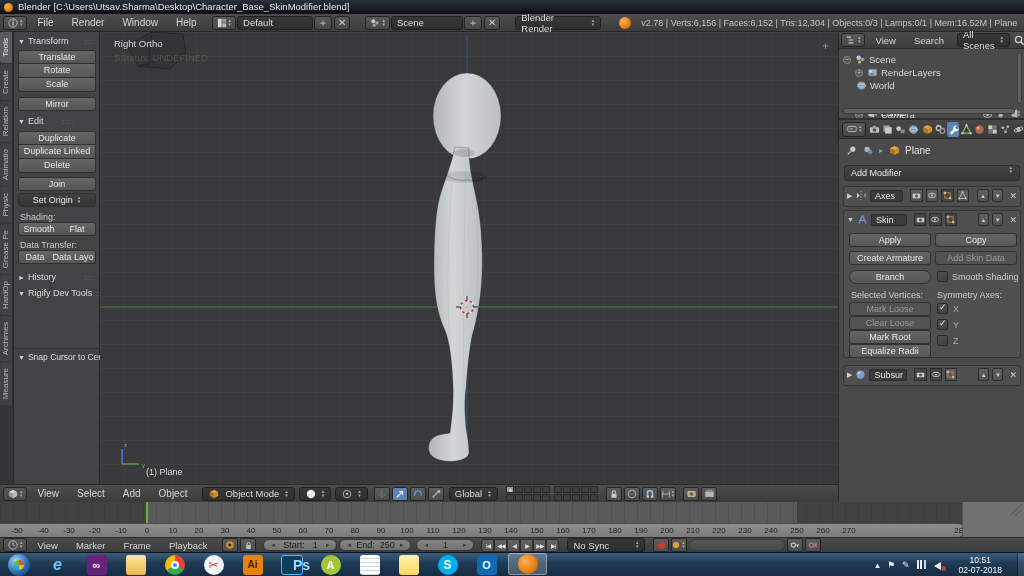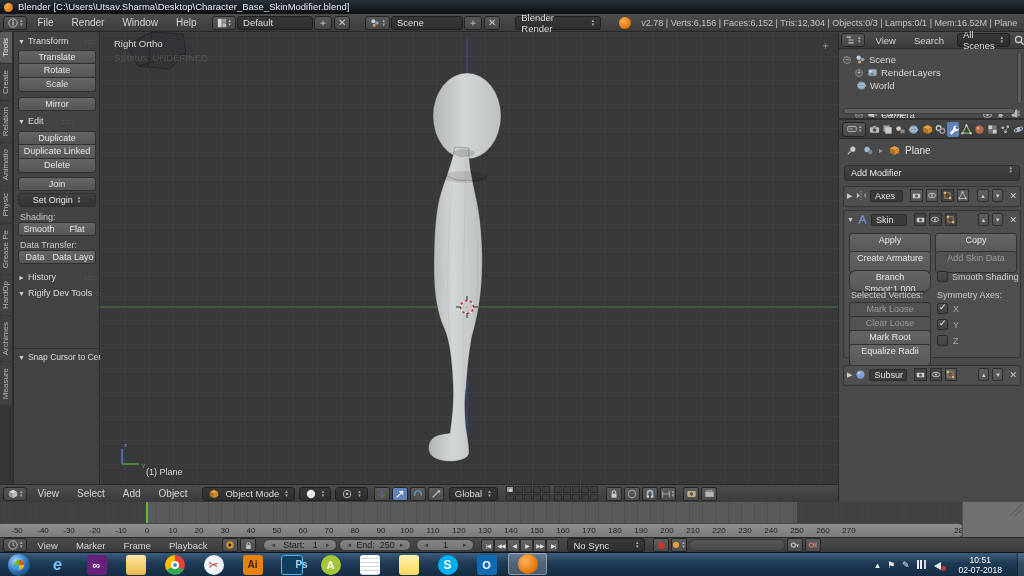--- a/index.html
+++ b/index.html
@@ -51,21 +51,21 @@
   #outliner{left:838px;top:32px;width:186px;height:86px;background:#4a4a4a;border-left:1px solid #2a2a2a;}
   #outliner-header{position:absolute;left:0;top:0;width:186px;height:17px;background:linear-gradient(#4c4c4c,#3c3c3c);border-bottom:1px solid #2c2c2c;display:flex;align-items:center;font-size:9.5px;color:#d4d4d4;}
   .orow{position:absolute;left:4px;height:13px;display:flex;align-items:center;gap:3px;font-size:9.5px;color:#d8d8d8;width:178px;}
   .oexp{width:8px;height:8px;border-radius:50%;border:1px solid #8a8a8a;color:#cfcfcf;font-size:7px;line-height:6px;text-align:center;background:#565656;}
   .orr{margin-left:auto;display:flex;gap:4px;color:#b5b5b5;}
   
   #properties{left:838px;top:118px;width:186px;height:384px;background:#4a4a4a;border-left:1px solid #2a2a2a;border-top:2px solid #2e2e2e;}
   #proptabs{position:absolute;left:0;top:0;width:186px;height:19px;background:linear-gradient(#474747,#3a3a3a);border-bottom:1px solid #2b2b2b;display:flex;align-items:center;padding-left:2px;gap:1px;}
   .ptab{width:13px;height:15px;display:inline-flex;align-items:center;justify-content:center;border-radius:2px;}
   .ptab.active{background:#5f82b8;}
-  .pbtn{position:absolute;height:22px;line-height:12px;text-align:center;font-size:9px;color:#e6e6e6;background:linear-gradient(#656565,#575757);border:1px solid #313131;border-radius:3px;overflow:hidden;}
+  .pbtn{position:absolute;height:14px;line-height:12px;text-align:center;font-size:9px;color:#e6e6e6;background:linear-gradient(#656565,#575757);border:1px solid #313131;border-radius:3px;overflow:hidden;}
   .pbtn.dim{color:#9b9b9b;background:#525252;}
   .modbox{position:absolute;left:4px;width:178px;background:#4f4f4f;border:1px solid #353535;border-radius:3px;}
   .modhead{display:flex;align-items:center;gap:3px;padding:2px 3px;height:17px;}
   .namefield{background:#3b3b3b;border:1px solid #2b2b2b;border-radius:2px;color:#e2e2e2;font-size:9px;padding:0 4px;height:12px;line-height:11px;}
   .tgl{width:13px;height:13px;border:1px solid #2d2d2d;background:linear-gradient(#606060,#525252);display:inline-flex;align-items:center;justify-content:center;}
   .tgl.prs{background:#454545;}
   .udbtn{width:12px;height:13px;border:1px solid #2d2d2d;border-radius:2px;background:linear-gradient(#606060,#525252);color:#ccc;font-size:6px;display:inline-flex;align-items:center;justify-content:center;}
   .xclose{margin-left:3px;color:#c9c9c9;font-size:9px;}
   .chk{width:11px;height:11px;border:1px solid #2a2a2a;border-radius:2px;background:linear-gradient(#4e4e4e,#424242);display:inline-block;position:relative;}
   .chk.on::after{content:"✓";position:absolute;left:1px;top:-2px;font-size:9px;color:#f0f0f0;}
@@ -901,21 +901,21 @@
             <span style="width: 8px; height: 8px; border-radius: 50%; background: rgb(66, 133, 244); border: 2px solid rgb(255, 255, 255);"></span>
           </span>
         </span>
         <span class="tb-item">
           <span class="tile" style="background: rgb(240, 244, 248); color: rgb(192, 57, 43); font-size: 12px; border-radius: 50%;">✂</span>
         </span>
         <span class="tb-item">
           <span class="tile" style="background: rgb(232, 130, 12); color: rgb(57, 32, 10); font-size: 10px;">Ai</span>
         </span>
         <span class="tb-item">
-          <span class="tile" style="background: rgb(15, 61, 92); color: rgb(158, 215, 255); font-size: 10px; border: 1px solid rgb(77, 184, 255); padding-left: 20px;">Ps</span>
+          <span class="tile" style="background: rgb(15, 61, 92); color: rgb(158, 215, 255); font-size: 14px; border: 1px solid rgb(77, 184, 255); padding-left: 20px;">Ps</span>
         </span>
         <span class="tb-item">
           <span class="tile" style="background: rgb(164, 198, 57); color: rgb(255, 255, 255); font-size: 11px; border-radius: 50%;">A</span>
         </span>
         <span class="tb-item">
           <span class="tile" style="background: repeating-linear-gradient(rgb(255, 255, 255) 0px, rgb(255, 255, 255) 3px, rgb(205, 216, 224) 3px, rgb(205, 216, 224) 4px); color: rgb(85, 85, 85); font-size: 9px;"></span>
         </span>
         <span class="tb-item">
           <span class="tile" style="background: linear-gradient(rgb(255, 243, 176), rgb(255, 215, 94)); color: rgb(184, 154, 48); font-size: 9px;"></span>
         </span>

